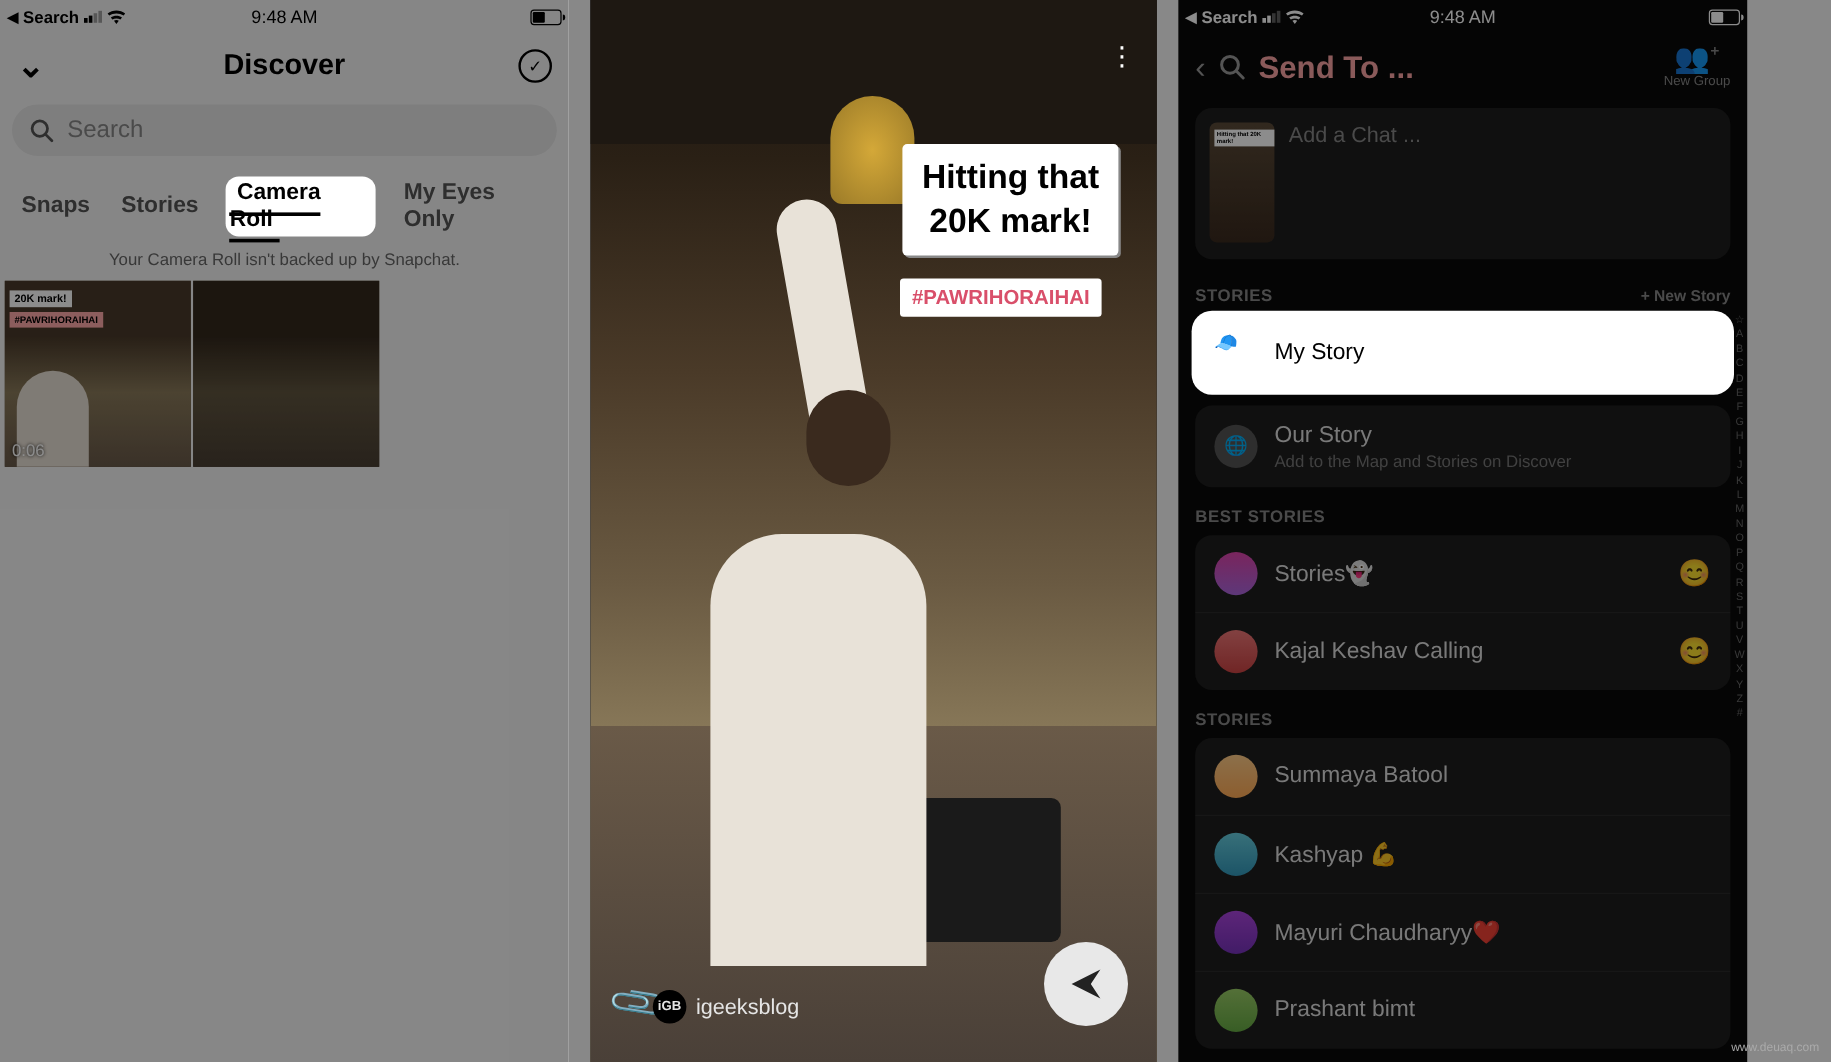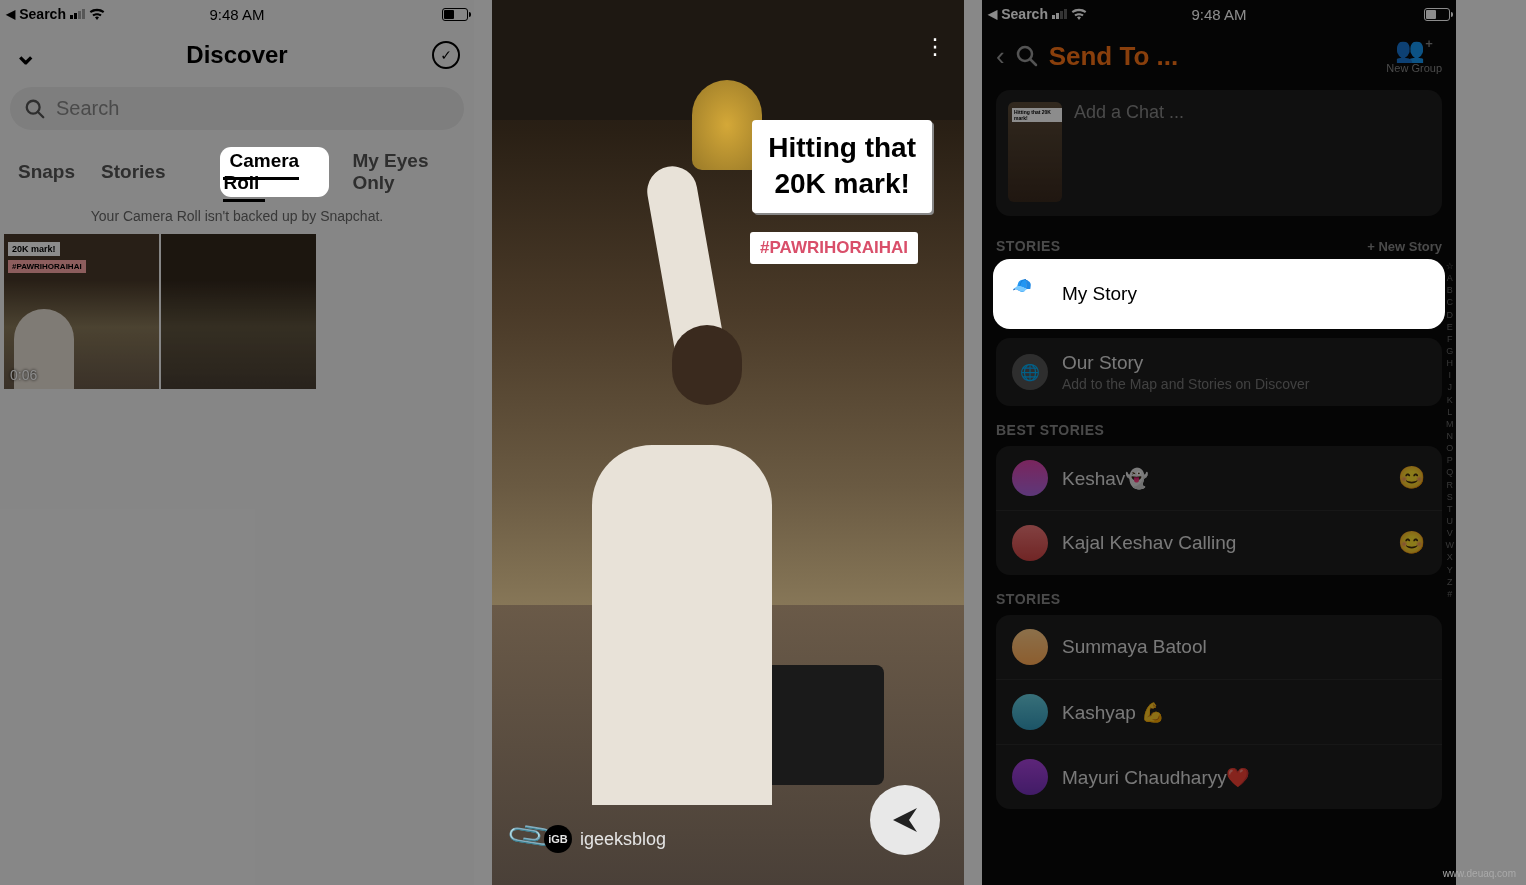--- a/index.html
+++ b/index.html
@@ -2,21 +2,21 @@
 <html><head>
 <meta charset="utf-8">
 <style>
   * { box-sizing: border-box; margin: 0; padding: 0; font-family: -apple-system, BlinkMacSystemFont, "Helvetica Neue", sans-serif; }
   body { background: #888; width: 1526px; height: 885px; display: flex; gap: 18px; padding: 0; }
   .phone { position: relative; border-radius: 0; overflow: hidden; height: 885px; }
   .phone1 { width: 474px; background: #f5f5f5; }
   .phone2 { width: 472px; background: #1a1a1a; position: relative; }
   .phone3 { width: 474px; background: #0a0a0a; }
   .dim-overlay { position: absolute; inset: 0; background: rgba(0,0,0,0.45); pointer-events: none; z-index: 50; }
-  .highlight-box { position: relative; z-index: 60; background: #fff; border-radius: 8px; box-shadow: 0 0 0 3px #fff; margin-left: 32px; }
+  .highlight-box { position: relative; z-index: 60; background: #fff; border-radius: 8px; box-shadow: 0 0 0 3px #fff; }
 
   
   .statusbar { display: flex; align-items: center; height: 28px; padding: 0 6px; font-size: 14px; font-weight: 600; }
   .statusbar.light { color: #fff; }
   .statusbar.dark { color: #000; }
   .sb-left { display: flex; align-items: center; gap: 4px; }
   .sb-time { position: absolute; left: 50%; transform: translateX(-50%); font-size: 15px; font-weight: 400; }
   .sb-right { margin-left: auto; display: flex; align-items: center; gap: 4px; }
   .sb-back-arrow { font-size: 12px; }
   .signal-bars { display: inline-flex; align-items: flex-end; gap: 1px; }
@@ -63,21 +63,21 @@
   .p2-clip { position:absolute; bottom:30px; left:20px; font-size:32px; color:#ddd; transform:rotate(-40deg); }
   .p2-brand { position:absolute; bottom:32px; left:52px; display:flex; align-items:center; gap:8px; color:#e5e5e5; font-size:18px; }
   .p2-brand-badge { width:28px; height:28px; background:#000; border-radius:50%; display:flex; align-items:center; justify-content:center; font-size:11px; font-weight:700; }
   .p2-send { position:absolute; bottom:30px; right:24px; width:70px; height:70px; background:#e8e8e8; border-radius:50%; display:flex; align-items:center; justify-content:center; }
   .p2-send svg { width:32px; height:32px; }
 
   
   .p3-header { display:flex; align-items:center; padding: 10px 14px; gap: 10px; }
   .p3-back { color:#999; font-size:26px; }
   .p3-search-ico { color:#999; }
-  .p3-sendto { color:#f97316; font-size:26px; font-weight:600; }
+  .p3-sendto { color:#fca5a5; font-size:26px; font-weight:600; }
   .p3-newgroup { margin-left:auto; text-align:center; color:#888; font-size:11px; }
   .p3-newgroup-ico { font-size:24px; line-height:1; }
   .p3-chatbox { margin: 6px 14px; background:#1e1e1e; border-radius:14px; padding:12px; display:flex; gap:12px; min-height:126px; }
   .p3-chat-thumb { width:54px; height:100px; background: linear-gradient(#5a4a38,#3a2a1e); border-radius:6px; position:relative; }
   .p3-chat-thumb .mini-cap { position:absolute; top:6px; left:4px; background:#fff; font-size:5px; padding:1px 2px; font-weight:700; }
   .p3-chat-placeholder { color:#888; font-size:18px; }
   .p3-section { padding: 16px 14px 8px; display:flex; align-items:center; }
   .p3-section-title { color:#888; font-size:14px; font-weight:700; letter-spacing:0.5px; }
   .p3-newstory { margin-left:auto; color:#888; font-size:13px; font-weight:600; }
   .p3-list { margin: 0 14px; background:#1e1e1e; border-radius:14px; overflow:hidden; }
@@ -251,21 +251,21 @@
       </div>
     </div>
   </div>
 
   <div class="p3-section">
     <span class="p3-section-title">BEST STORIES</span>
   </div>
   <div class="p3-list">
     <div class="p3-row">
       <div class="row-avatar"></div>
-      <span class="row-name">Keshav👻</span>
+      <span class="row-name">Stories👻</span>
       <span class="row-emoji">😊</span>
     </div>
     <div class="p3-row">
       <div class="row-avatar" style="background:linear-gradient(#e77,#c44)"></div>
       <span class="row-name">Kajal Keshav Calling</span>
       <span class="row-emoji">😊</span>
     </div>
   </div>
 
   <div class="p3-section">
@@ -276,20 +276,24 @@
       <div class="row-avatar" style="background:linear-gradient(#fc8,#fa5)"></div>
       <span class="row-name">Summaya Batool</span>
     </div>
     <div class="p3-row">
       <div class="row-avatar" style="background:linear-gradient(#6cd,#39b)"></div>
       <span class="row-name">Kashyap 💪</span>
     </div>
     <div class="p3-row">
       <div class="row-avatar" style="background:linear-gradient(#a4d,#73b)"></div>
       <span class="row-name">Mayuri Chaudharyy❤️</span>
+    </div>
+    <div class="p3-row">
+      <div class="row-avatar" style="background:linear-gradient(#9c6,#6a4)"></div>
+      <span class="row-name">Prashant bimt</span>
     </div>
   </div>
 
   <div class="alpha-index" id="alpha-index">
       <span>☆</span>
       <span>A</span>
       <span>B</span>
       <span>C</span>
       <span>D</span>
       <span>E</span>

